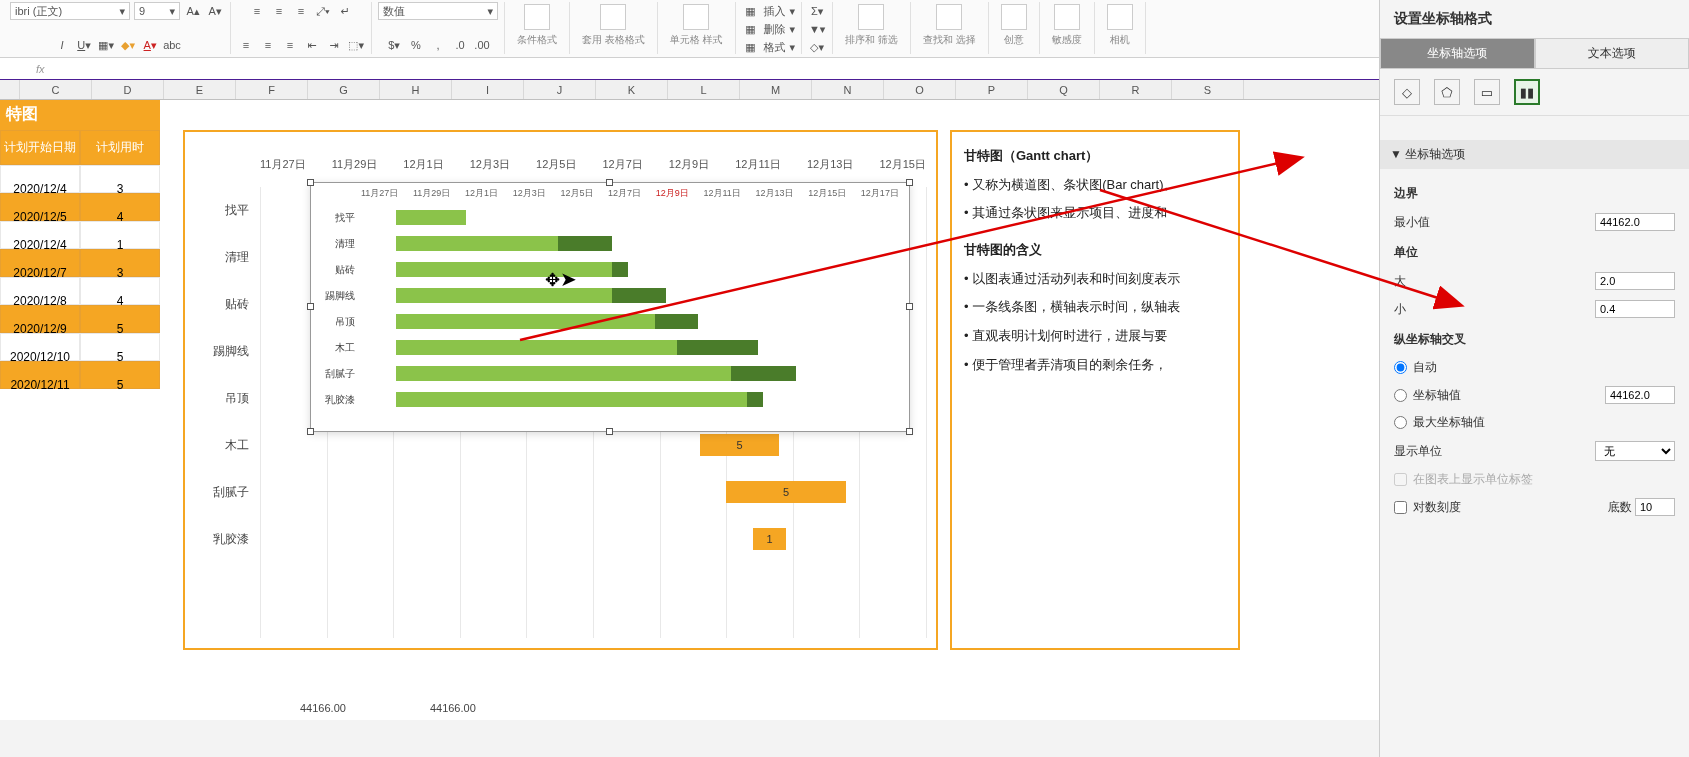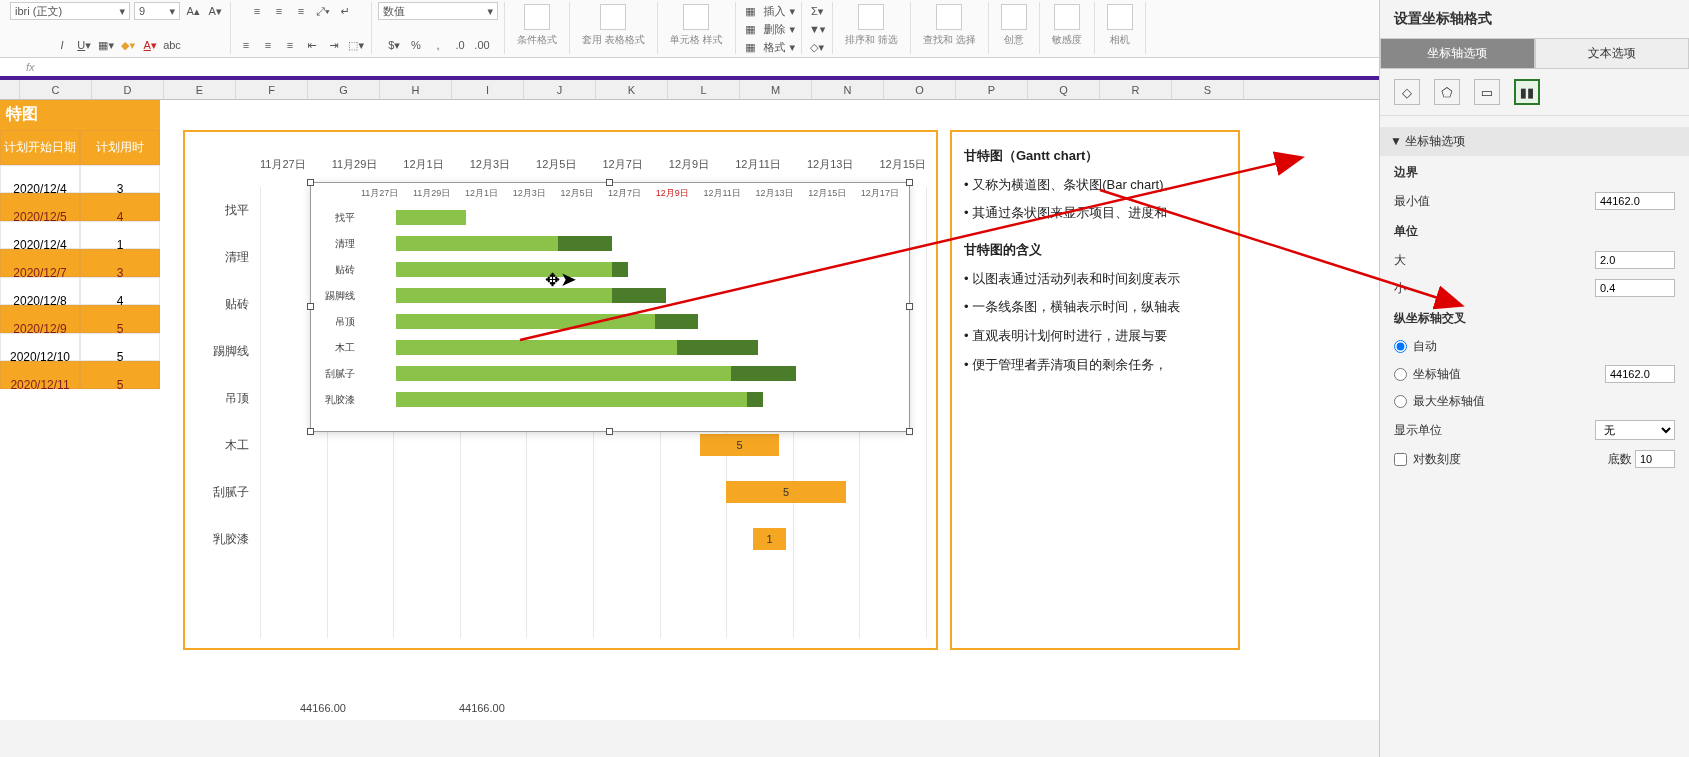--- a/index.html
+++ b/index.html
@@ -7,37 +7,37 @@
 
 
 .ribbon { background:#fafafa; border-bottom:1px solid #d0d0d0; height:58px; display:flex; align-items:flex-start; padding:2px 4px; font-size:11px; color:#555; }
 .ribbon .grp { display:flex; flex-direction:column; align-items:center; padding:0 6px; border-right:1px solid #e0e0e0; height:52px; justify-content:space-between;}
 .ribbon .grp .row { display:flex; gap:4px; align-items:center; }
 .ribbon .lbl { font-size:10px; color:#888; margin-top:2px;}
 .ribbon .combo { border:1px solid #ccc; background:#fff; padding:1px 4px; font-size:11px; min-width:40px; height:18px; display:flex; align-items:center; justify-content:space-between;}
 .ribbon .ico { width:18px; height:18px; display:flex; align-items:center; justify-content:center; color:#555;}
 .ribbon .bigbtn { display:flex; flex-direction:column; align-items:center; gap:1px; padding:2px 6px;}
 .ribbon .bigbtn .bi { width:26px; height:26px; border:1px solid #ccc; background:#fff;}
-.formula-bar { height:22px; background:#fff; border-bottom:4px solid #4c1d95; display:flex; align-items:center; font-size:11px; color:#888; padding-left:6px;}
+.formula-bar { height:22px; background:#fff; border-bottom:1px solid #4c1d95; display:flex; align-items:center; font-size:11px; color:#888; padding-left:16px;}
 .formula-bar .fx { font-style:italic; margin-left:10px; color:#999;}
 
 
 .colhdr { height:20px; background:#f0f0f0; border-bottom:1px solid #c0c0c0; display:flex; font-size:11px; color:#555;}
 .colhdr div { border-right:1px solid #d8d8d8; text-align:center; line-height:20px;}
 
 
 .main { position:relative; background:#fff; height:620px; }
 
 
 .ltbl { position:absolute; left:0; top:30px; width:160px;}
 .ltbl .hdrrow { display:flex; background:#f5a623; color:#fff; font-size:12px; font-weight:500;}
 .ltbl .hdrrow div { flex:1; text-align:center; padding:8px 2px; border:1px solid #e8a030;}
 .ltbl .drow { display:flex; font-size:12px; height:28px;}
 .ltbl .drow div { flex:1; text-align:center; line-height:46px; border:1px solid #e8e8e8;}
-.ltbl .drow.o { background:#f5a623; color:#7f1d1d;}
+.ltbl .drow.o { background:#f5a623; color:#000000;}
 .ltbl .drow.o div { border-color:#e8a030;}
 .title-bar { position:absolute; left:0; top:0; width:160px; height:30px; background:#f5a623; color:#fff; font-size:16px; font-weight:600; padding:4px 6px;}
 
 
 .chartbox { position:absolute; left:183px; top:30px; width:755px; height:520px; border:2px solid #f5a623; background:#fff;}
 .chartbox .datelabels { position:absolute; top:25px; left:75px; right:10px; display:flex; justify-content:space-between; font-size:11px; color:#555;}
 .chartbox .ylabs { position:absolute; left:10px; top:55px; width:60px; font-size:12px; color:#444;}
 .chartbox .ylabs div { height:47px; display:flex; align-items:center; justify-content:flex-end; padding-right:6px;}
 .chartbox .grid { position:absolute; left:75px; top:55px; right:10px; bottom:10px;}
 .chartbox .grid .gl { position:absolute; top:0; bottom:0; border-left:1px solid #e8e8e8;}
@@ -69,29 +69,29 @@
 .pane { position:absolute; right:0; top:0; width:310px; height:757px; background:#f4f4f4; border-left:1px solid #ccc; font-size:13px; color:#333; z-index:5;}
 .pane .ptitle { padding:10px 14px; font-weight:600; font-size:14px;}
 .pane .tabs { display:flex; }
 .pane .tabs div { flex:1; text-align:center; padding:6px 0; font-size:12px; border:1px solid #ccc; background:#eee;}
 .pane .tabs div.act { background:#888; color:#fff;}
 .pane .iconrow { display:flex; gap:14px; padding:10px 14px; border-bottom:1px solid #ddd;}
 .pane .iconrow .pi { width:26px; height:26px; border:1px solid #bbb; display:flex; align-items:center; justify-content:center;}
 .pane .iconrow .pi.act { border:2px solid #2a7a2a; background:#e8f4e8;}
 .pane .sect { padding:8px 14px;}
 .pane .sect h4 { font-size:12px; font-weight:600; margin:8px 0 6px; color:#333;}
-.pane .sect .secthdr { background:#e6e6e6; padding:6px 10px; margin:3px -14px; font-size:12px; font-weight:500; color:#333;}
+.pane .sect .secthdr { background:#e6e6e6; padding:6px 10px; margin:16px -14px; font-size:12px; font-weight:500; color:#333;}
 .pane .frow { display:flex; align-items:center; justify-content:space-between; padding:5px 0; font-size:12px;}
 .pane .frow input[type=text] { width:80px; border:1px solid #bbb; padding:2px 4px; font-size:11px; background:#fff;}
 .pane .frow input[type=radio], .pane .frow input[type=checkbox] { margin-right:6px;}
 .pane .frow label { display:flex; align-items:center;}
 .pane .frow.wide input[type=text] { width:70px;}
 .pane select { border:1px solid #bbb; padding:2px 4px; font-size:11px; width:80px; background:#fff;}
 
-.footnums { position:absolute; left:300px; bottom:6px; font-size:11px; color:#444; display:flex; gap:113px;}
+.footnums { position:absolute; left:300px; bottom:6px; font-size:11px; color:#444; display:flex; gap:84px;}
 </style>
 </head>
 <body>
 
 <div class="ribbon">
   <div class="grp">
     <div class="row">
       <div class="combo" style="width:120px">
           <span>ibri (正文)</span>
           <span>▾</span>
@@ -472,20 +472,26 @@
         <label>
           <input type="radio" name="cr" style="">
           <span>最大坐标轴值</span>
         </label>
       </div>
     <div class="frow">
         <span>显示单位</span>
         <select><option>无</option></select>
       </div>
     <div class="frow">
+        <label style="color:#aaa">
+          <input type="checkbox" disabled="" style="">
+          <span>在图表上显示单位标签</span>
+        </label>
+      </div>
+    <div class="frow">
         <label>
           <input type="checkbox" style="">
           <span>对数刻度</span>
         </label>
         <span><span>底数</span> <input type="text" style="width: 40px;" value="10"></span>
       </div>
   </div>
 </div>
 
 </body></html>

